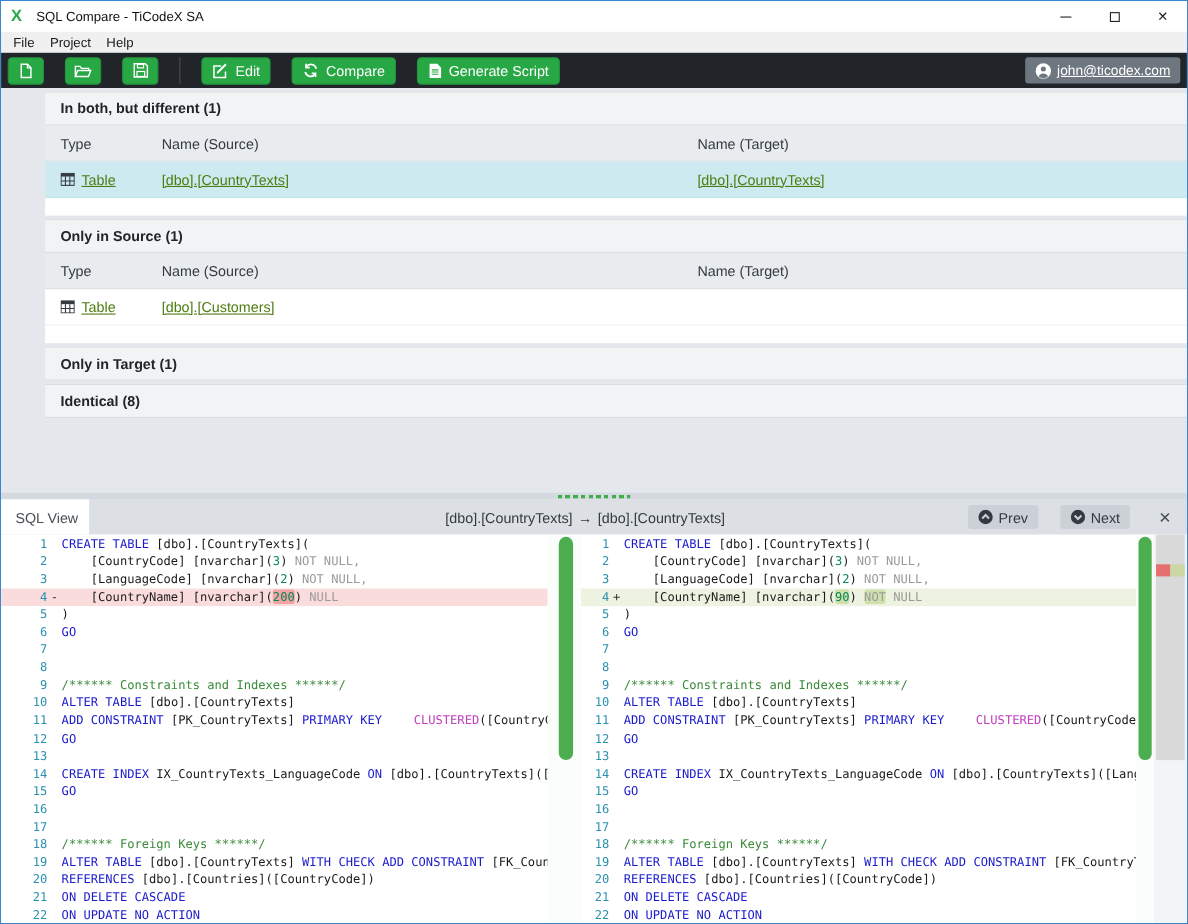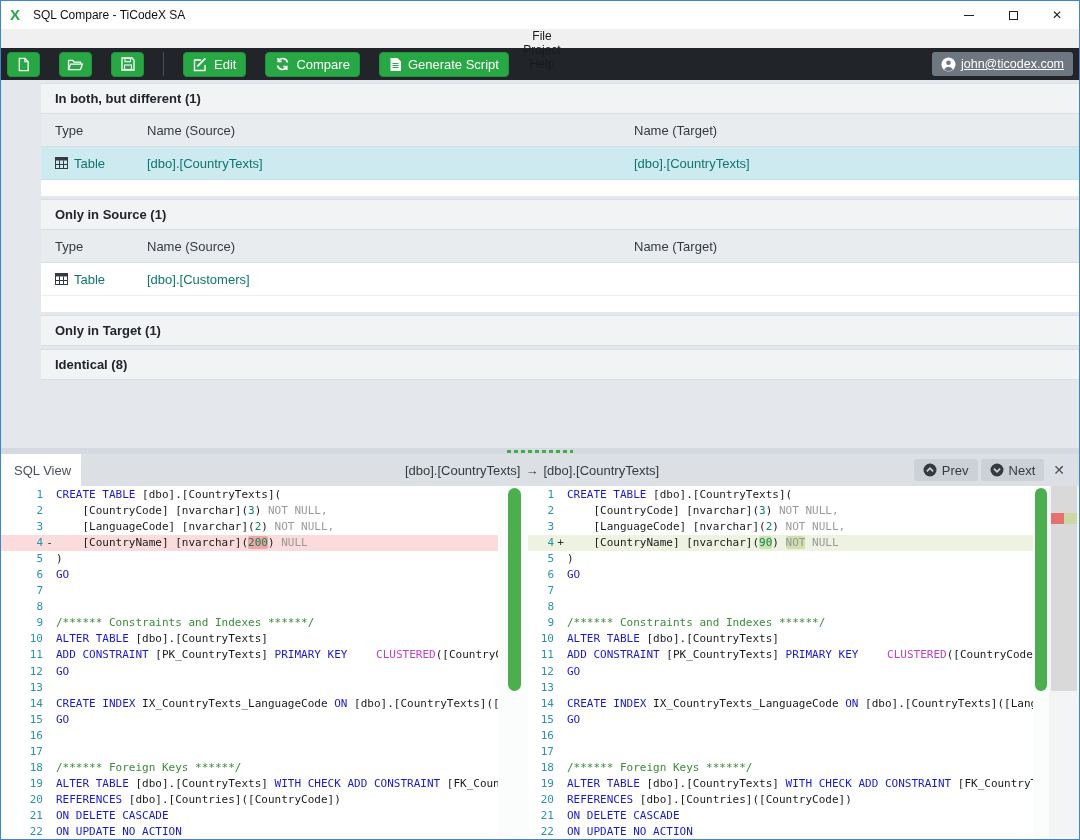--- a/index.html
+++ b/index.html
@@ -11,61 +11,61 @@
   .titlebar { height:28px; background:#fff; display:flex; align-items:center; }
   .app-logo { width:16px; margin-left:9px; font-weight:800; font-size:15px; color:#28a745; line-height:16px; }
   .app-title { margin-left:7px; font-size:12px; color:#111; }
   .win-controls { margin-left:auto; display:flex; height:100%; }
   .win-btn { width:44px; height:100%; display:flex; align-items:center; justify-content:center; color:#222; }
   .glyph-min { width:10px; border-top:1px solid #222; display:block; }
   .glyph-max { width:9px; height:9px; border:1px solid #222; display:block; }
   .glyph-close { font-size:12px; line-height:12px; }
 
   
-  .menubar { height:19px; background:#f0f0f0; display:flex; align-items:center; padding-left:4px;flex-direction:column; }
+  .menubar { height:19px; background:#f0f0f0; display:flex; align-items:center; padding-left:4px; }
   .menu-item { font-size:12px; color:#1a1a1a; padding:0 7px; }
 
   
   .toolbar { height:32px; background:#212529; display:flex; align-items:center; padding:0 6px; gap:19px; }
   .tb-btn { height:25px; background:#28a745; border:1px solid #23923d; border-radius:4px;
             display:flex; align-items:center; justify-content:center; gap:6px;
             color:#fff; font-size:13px; padding:0 9px; }
   .tb-btn.icon-only { width:33px; padding:0; }
   .tb-sep { width:1px; height:24px; background:#4a4f55; }
   .account-badge { margin-left:auto; height:24px; background:#6e7780; border-radius:3px;
                    display:flex; align-items:center; gap:5px; padding:0 9px; color:#fff; font-size:12.5px;text-decoration:underline; }
 
   
   .compare { height:368px; background:#e4e8ec; overflow:hidden;padding-left:40px; }
   .cmp-gap { height:3px; }
   .sec-header { height:31px; background:#f1f3f5; border-top:1px solid #d9dee3; border-bottom:1px solid #d9dee3;
                 display:flex; align-items:center; padding-left:14px; font-size:13px; font-weight:600; color:#212529; }
   .cmp-row { display:flex; align-items:center; height:33px; font-size:13px;justify-content:flex-end; }
   .cmp-head { background:#e9ecef; border-bottom:1px solid #d9dee3; color:#343a40; }
-  .cmp-data { background:#fff; color:#0f766e; border-bottom:1px solid #eceff1; }
+  .cmp-data { background:#fff; color:#4d7c0f; border-bottom:1px solid #eceff1;text-decoration:underline; }
   .cmp-data.selected { background:#cdeaf1; border-bottom:1px solid #c2e2ea; }
   .cmp-cell { overflow:hidden; white-space:nowrap; }
   .cmp-cell.c0 { width:106px; padding-left:14px; display:flex; align-items:center; gap:6px; }
   .cmp-cell.c1 { width:487px; }
   .cmp-cell.c2 { flex:1; }
   .cmp-strip { height:16px; background:#fff; }
 
   
   .splitter { height:6px; background:#d3d9de; position:relative; }
   .splitter .handle { position:absolute; left:50%; top:2px; transform:translateX(-50%);
     width:66px; height:3px;
     background:repeating-linear-gradient(90deg,#3fae49 0 4px,transparent 4px 7px); }
 
   
   .viewer-header { height:32px; background:#dce0e4; position:relative; display:flex; align-items:center; }
   .sql-tab { width:80px; height:32px; background:#fff; display:flex; align-items:center;
              padding-left:13px; font-size:13px; color:#495057; }
   .viewer-title { position:absolute; left:0; right:16px; text-align:center; font-size:13px; color:#343a40; pointer-events:none; }
   .viewer-title .arrow { margin:0 5px; }
-  .viewer-actions { margin-left:auto; display:flex; align-items:center; gap:3px; padding-right:8px; }
+  .viewer-actions { margin-left:auto; display:flex; align-items:center; gap:20px; padding-right:8px; }
   .nav-btn { height:22px; background:#cbd1d7; border-radius:3px; display:flex; align-items:center;
              gap:5px; padding:0 9px; font-size:13px; color:#343a40; }
   .viewer-close { font-size:14px; color:#495057; padding:0 6px; }
 
   
   .code-area { position:relative; height:353px; background:#fff;
                font-family:"DejaVu Sans Mono", monospace; font-size:11px; }
   .pane { position:absolute; top:1px; bottom:0; overflow:hidden; }
   .pane-left  { left:0; width:497px; }
   .pane-right { left:527px; width:505px; }

